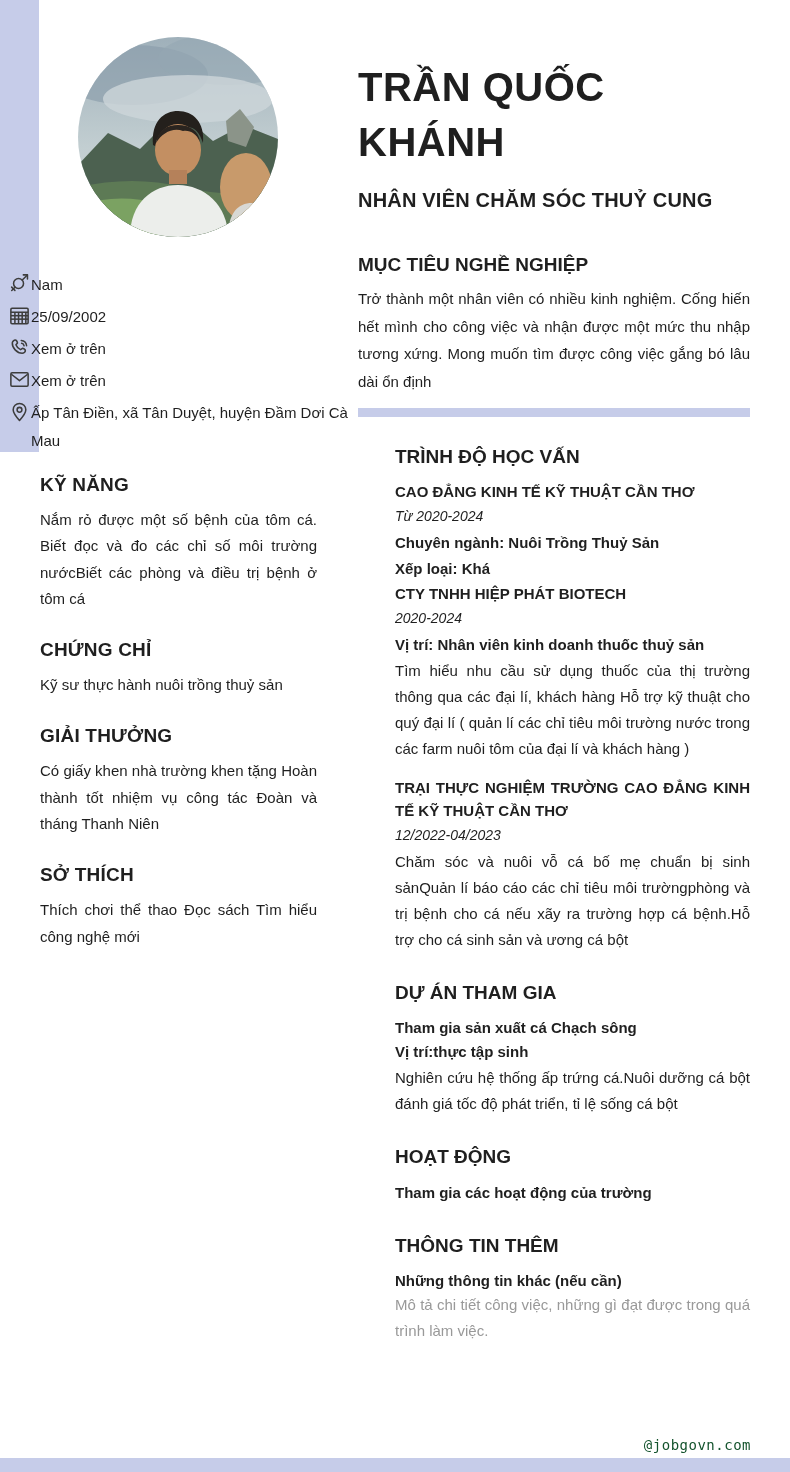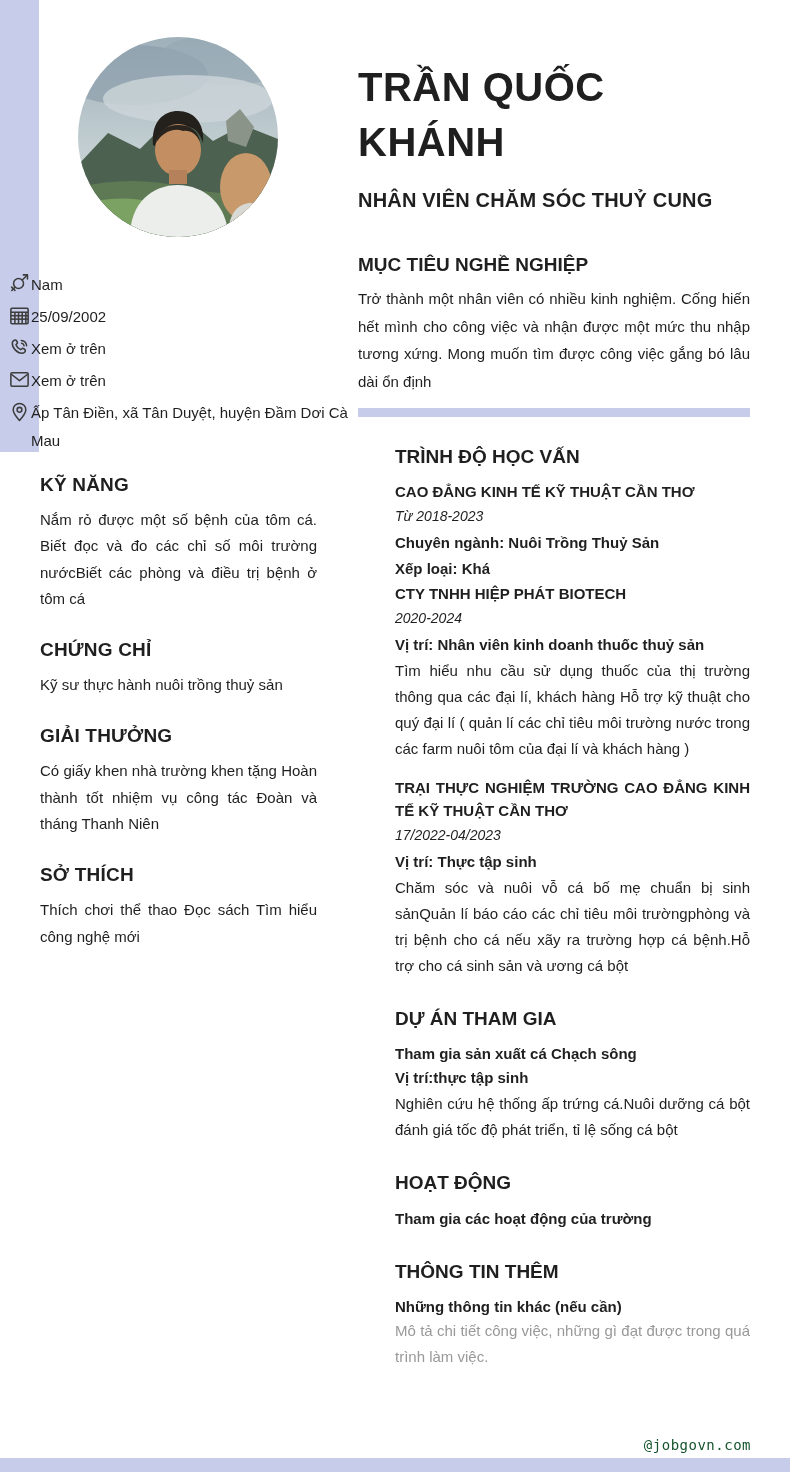--- a/index.html
+++ b/index.html
@@ -157,38 +157,37 @@
     <h2>MỤC TIÊU NGHỀ NGHIỆP</h2>
     <p>Trở thành một nhân viên có nhiều kinh nghiệm. Cống hiến hết mình cho công việc và nhận được một mức thu nhập tương xứng. Mong muốn tìm được công việc gắng bó lâu dài ổn định</p>
   </div>
 
   <div class="divider"></div>
 
   <div class="sections">
     <section>
       <h2>TRÌNH ĐỘ HỌC VẤN</h2>
       <div class="item-title">CAO ĐẲNG KINH TẾ KỸ THUẬT CẦN THƠ</div>
-      <div class="date">Từ 2018-2023</div>
+      <div class="date">Từ 2020-2024</div>
       <div class="line">Chuyên ngành: Nuôi Trồng Thuỷ Sản</div>
       <div class="line">Xếp loại: Khá</div>
     </section>
 
     <section>
 
       <div>
         <div class="item-title">CTY TNHH HIỆP PHÁT BIOTECH</div>
         <div class="date">2020-2024</div>
         <div class="line">Vị trí: Nhân viên kinh doanh thuốc thuỷ sản</div>
         <div class="desc">Tìm hiểu nhu cầu sử dụng thuốc của thị trường thông qua các đại lí, khách hàng Hỗ trợ kỹ thuật cho quý đại lí ( quản lí các chỉ tiêu môi trường nước trong các farm nuôi tôm của đại lí và khách hàng )</div>
       </div>
 
       <div>
         <div class="item-title">TRẠI THỰC NGHIỆM TRƯỜNG CAO ĐẲNG KINH TẾ KỸ THUẬT CẦN THƠ</div>
-        <div class="date">17/2022-04/2023</div>
-        <div class="line">Vị trí: Thực tập sinh</div>
+        <div class="date">12/2022-04/2023</div>
         <div class="desc">Chăm sóc và nuôi vỗ cá bố mẹ chuẩn bị sinh sảnQuản lí báo cáo các chỉ tiêu môi trườngphòng và trị bệnh cho cá nếu xãy ra trường hợp cá bệnh.Hỗ trợ cho cá sinh sản và ương cá bột</div>
       </div>
     </section>
 
     <section>
       <h2>DỰ ÁN THAM GIA</h2>
       <div>
         <div class="item-title">Tham gia sản xuất cá Chạch sông</div>
         <div class="line">Vị trí:thực tập sinh</div>
         <div class="desc">Nghiên cứu hệ thống ấp trứng cá.Nuôi dưỡng cá bột đánh giá tốc độ phát triển, tỉ lệ sống cá bột</div>

